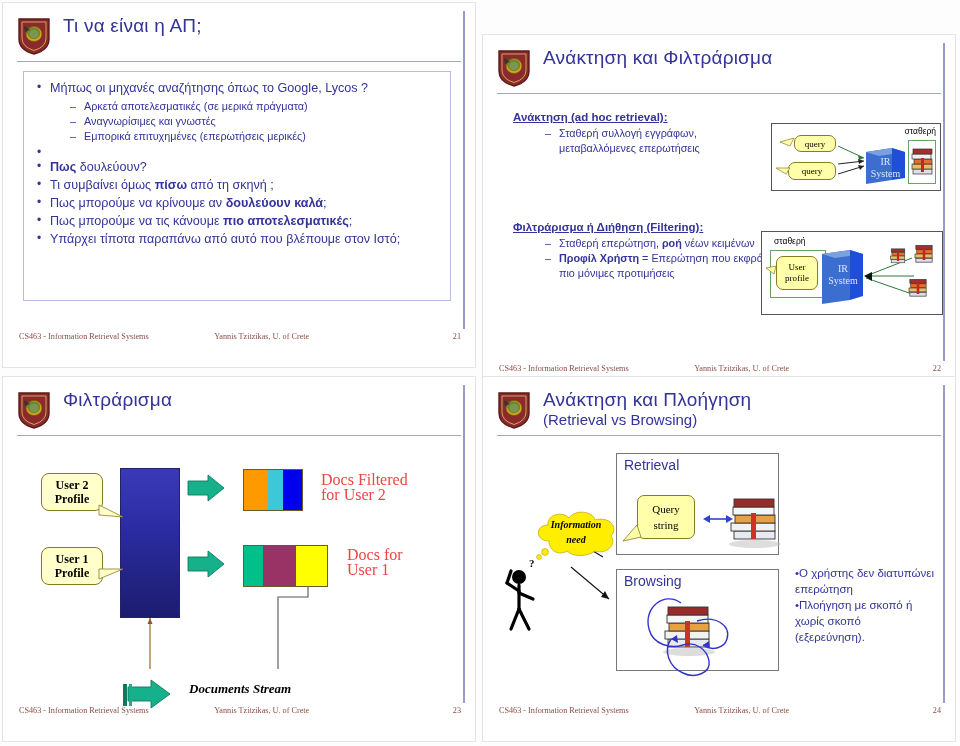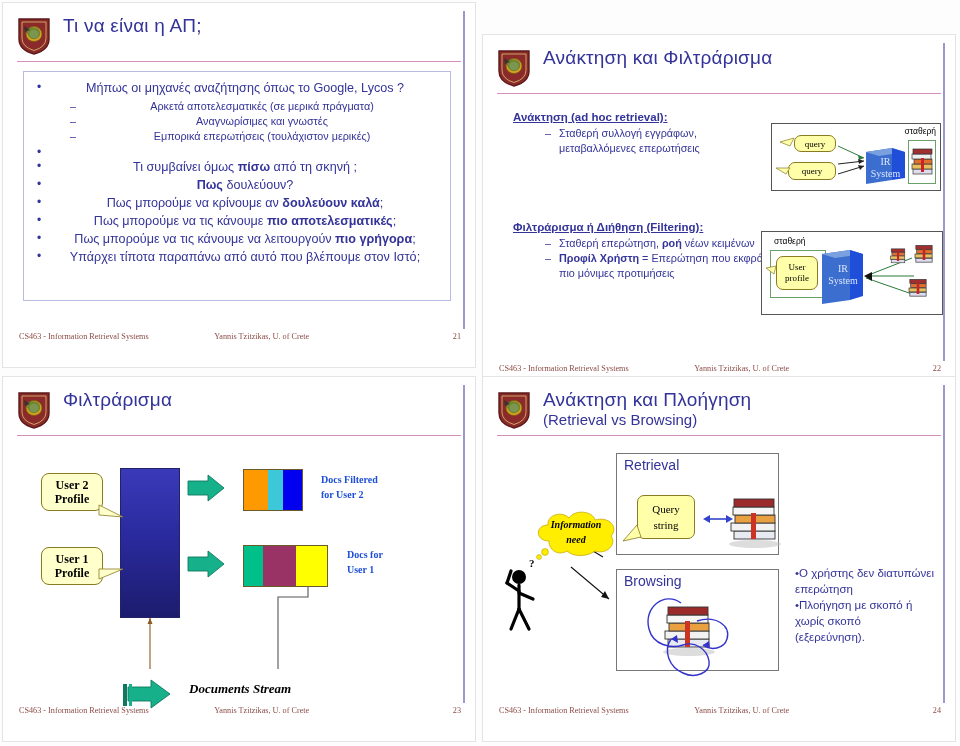--- a/index.html
+++ b/index.html
@@ -47,21 +47,21 @@
   }
 
   
   .body-box {
     position: absolute;
     border: 1px solid #b8bce0;
   }
   ul.lvl1 { list-style: none; margin: 0; padding: 0; }
   ul.lvl1 > li {
     position: relative; padding-left: 16px;
-    font-size: 12.6px; color: #333399; line-height: 17px; margin-bottom: 1px; text-align: center;
+    font-size: 12.6px; color: #333399; line-height: 17px; margin-bottom: 1px;
   }
   ul.lvl1 > li::before {
     content: "\2022"; position: absolute; left: 3px; top: -1px;
     font-size: 12px; color: #333399;
   }
   ul.lvl2 { list-style: none; margin: 2px 0 0 0; padding: 0 0 0 20px; }
   ul.lvl2 > li {
     position: relative; padding-left: 14px;
     font-size: 10.8px; color: #333399; line-height: 15px;
   }
@@ -123,22 +123,22 @@
     position: absolute; background: #ffffcc; border: 1px solid #8a7a20;
     border-radius: 8px;
     font-family: "Liberation Serif", serif; font-weight: bold;
     font-size: 12px; color: #000; line-height: 14px;
     display: flex; flex-direction: column; align-items: center; justify-content: center;
   }
   .docset { position: absolute; border: 1px solid #6b5a2a; display: flex; }
   .docset > div { height: 100%; }
   .docs-label {
     position: absolute;
-    font-family: "Liberation Serif", serif; font-weight: bold;
-    font-size: 10px; color: #1d4ed8; line-height: 15px;
+    font-family: "Liberation Serif", serif; font-weight: normal;
+    font-size: 16px; color: #ef4444; line-height: 15px;
   }
   .stream-label {
     position: absolute;
     font-family: "Liberation Serif", serif; font-weight: bold;
     font-size: 13px; color: #000;
   }
 
   
   .rb-box { position: absolute; border: 1px solid #777; background: #fff; }
   .rb-title {
@@ -179,40 +179,37 @@
     <div class="title-rule" style="top:58px;"></div>
     <div class="right-edge" style="right:10px; height:318px;"></div>
 
     <div class="body-box" style="left:20px; top:68px; width:428px; height:230px;">
       <ul class="lvl1" style="margin:8px 10px;">
         <li>
           <span>Μήπως οι μηχανές αναζήτησης όπως το Google, Lycos ?</span>
           <ul class="lvl2">
             <li>Αρκετά αποτελεσματικές (σε μερικά πράγματα)</li>
             <li>Αναγνωρίσιμες και γνωστές</li>
-            <li>Εμπορικά επερωτήσεις (τουλάχιστον μερικές)</li>
+            <li>Εμπορικά επιτυχημένες (επερωτήσεις μερικές)</li>
           </ul>
         </li>
         <li style="list-style:none;">
             <div class="spacer"></div>
           </li>
         <li>
+          <span class="b">Πως</span><span> δουλεύουν?</span>
+        </li>
+        <li>
           <span>Τι συμβαίνει όμως </span><span class="b">πίσω</span><span> από τη σκηνή ;</span>
         </li>
         <li>
-          <span class="b">Πως</span><span> δουλεύουν?</span>
-        </li>
-        <li>
           <span>Πως μπορούμε να κρίνουμε αν </span><span class="b">δουλεύουν καλά</span><span>;</span>
         </li>
         <li>
           <span>Πως μπορούμε να τις κάνουμε </span><span class="b">πιο αποτελεσματικές</span><span>;</span>
-        </li>
-        <li>
-          <span>Πως μπορούμε να τις κάνουμε να λειτουργούν </span><span class="b">πιο γρήγορα</span><span>;</span>
         </li>
         <li>Υπάρχει τίποτα παραπάνω από αυτό που βλέπουμε στον Ιστό;</li>
       </ul>
     </div>
 
     <div class="footer">
       <span>CS463 - Information Retrieval Systems</span>
       <span class="f-center">Yannis Tzitzikas, U. of Crete</span>
       <span class="f-num">21</span>
     </div>

